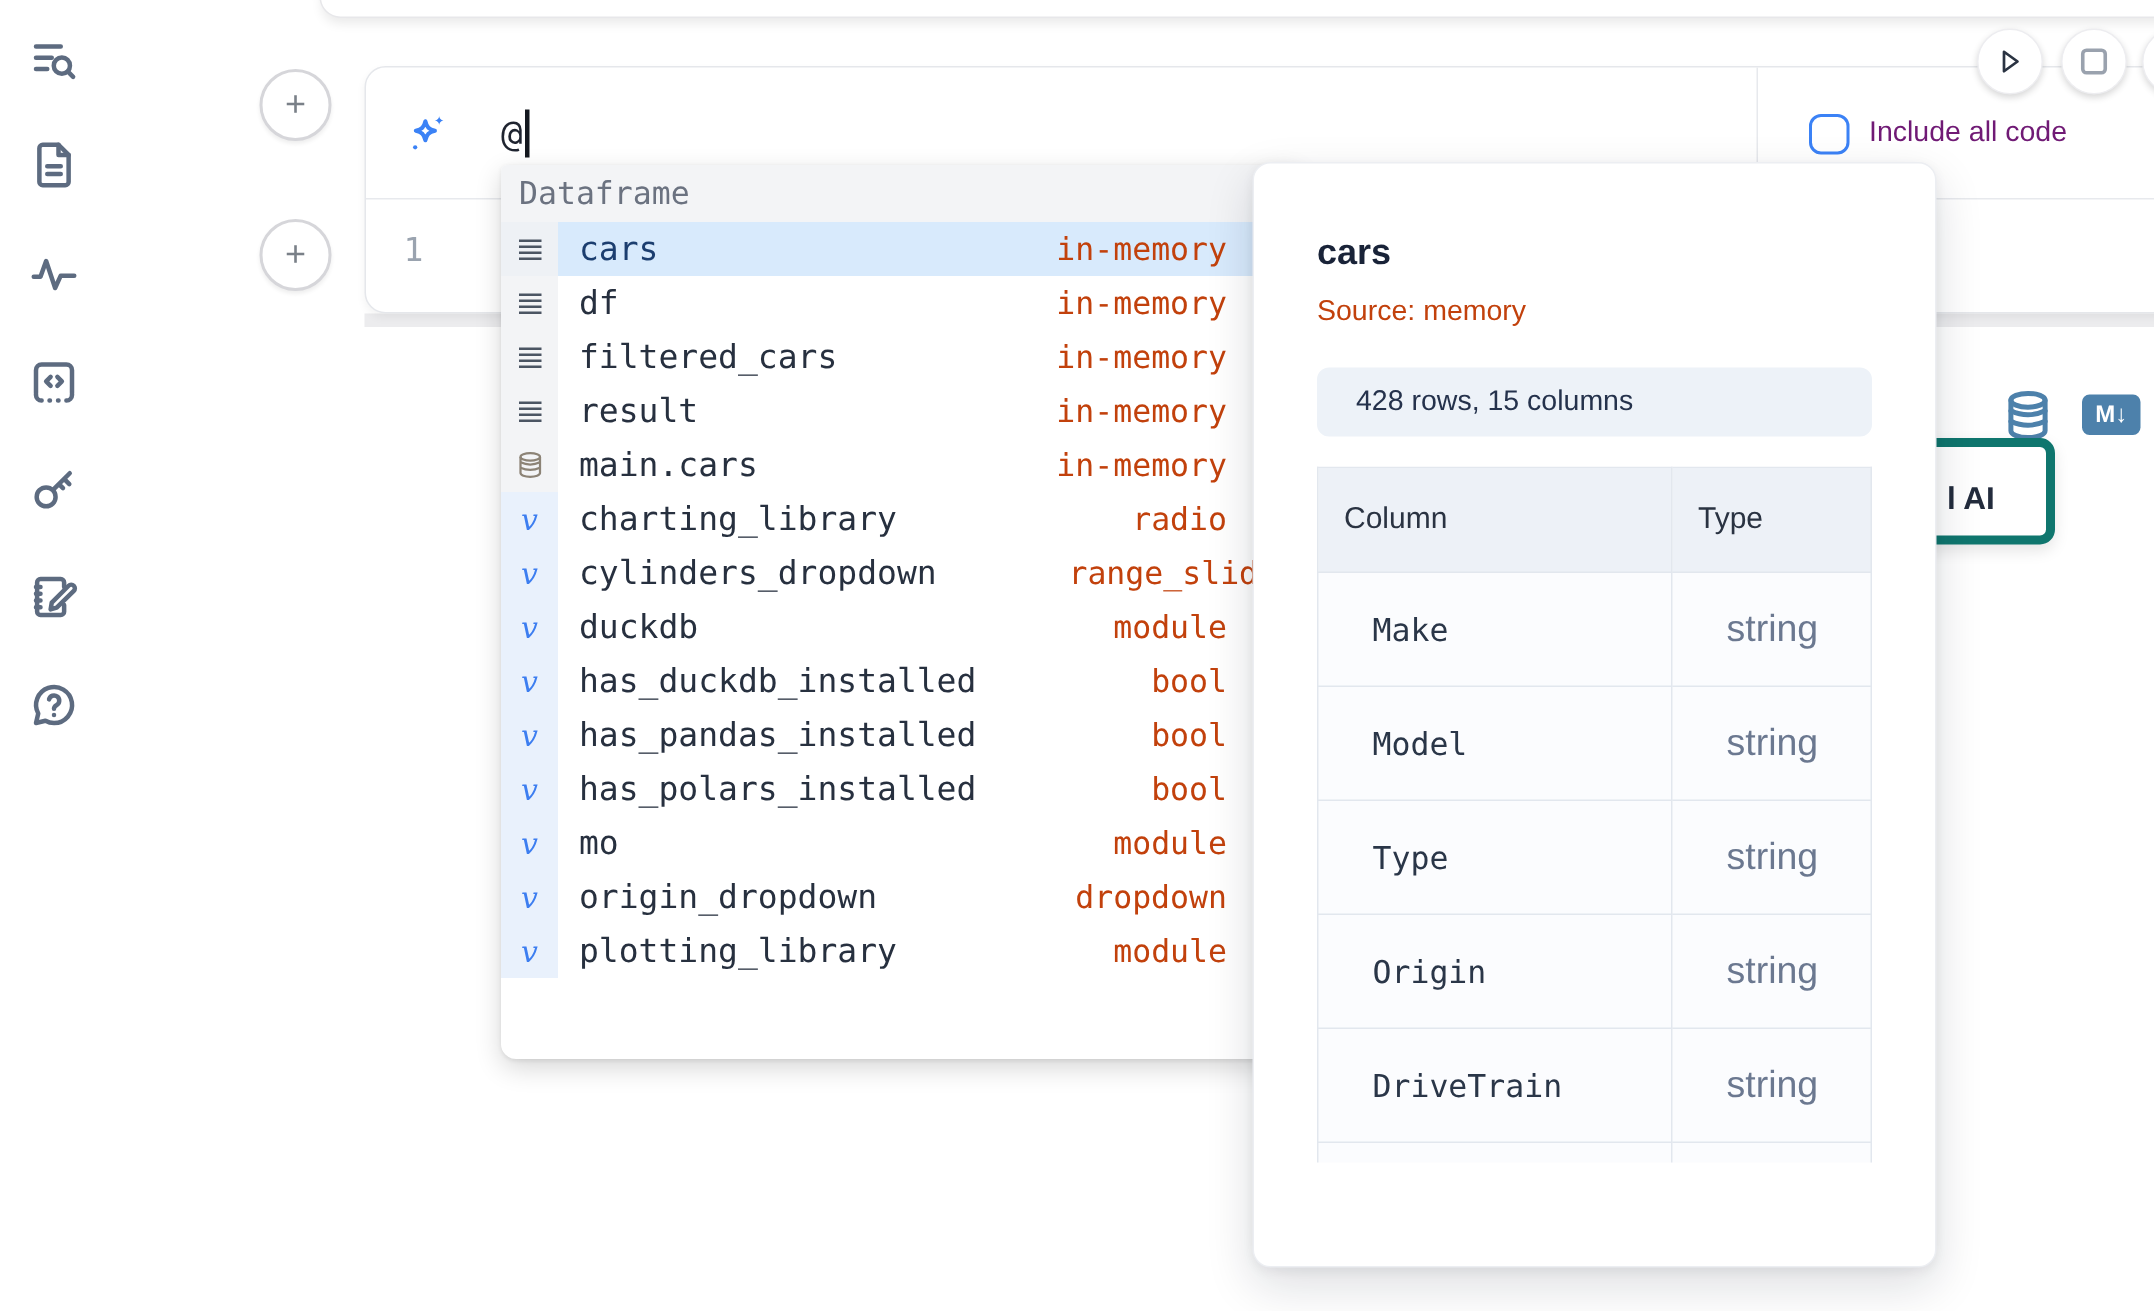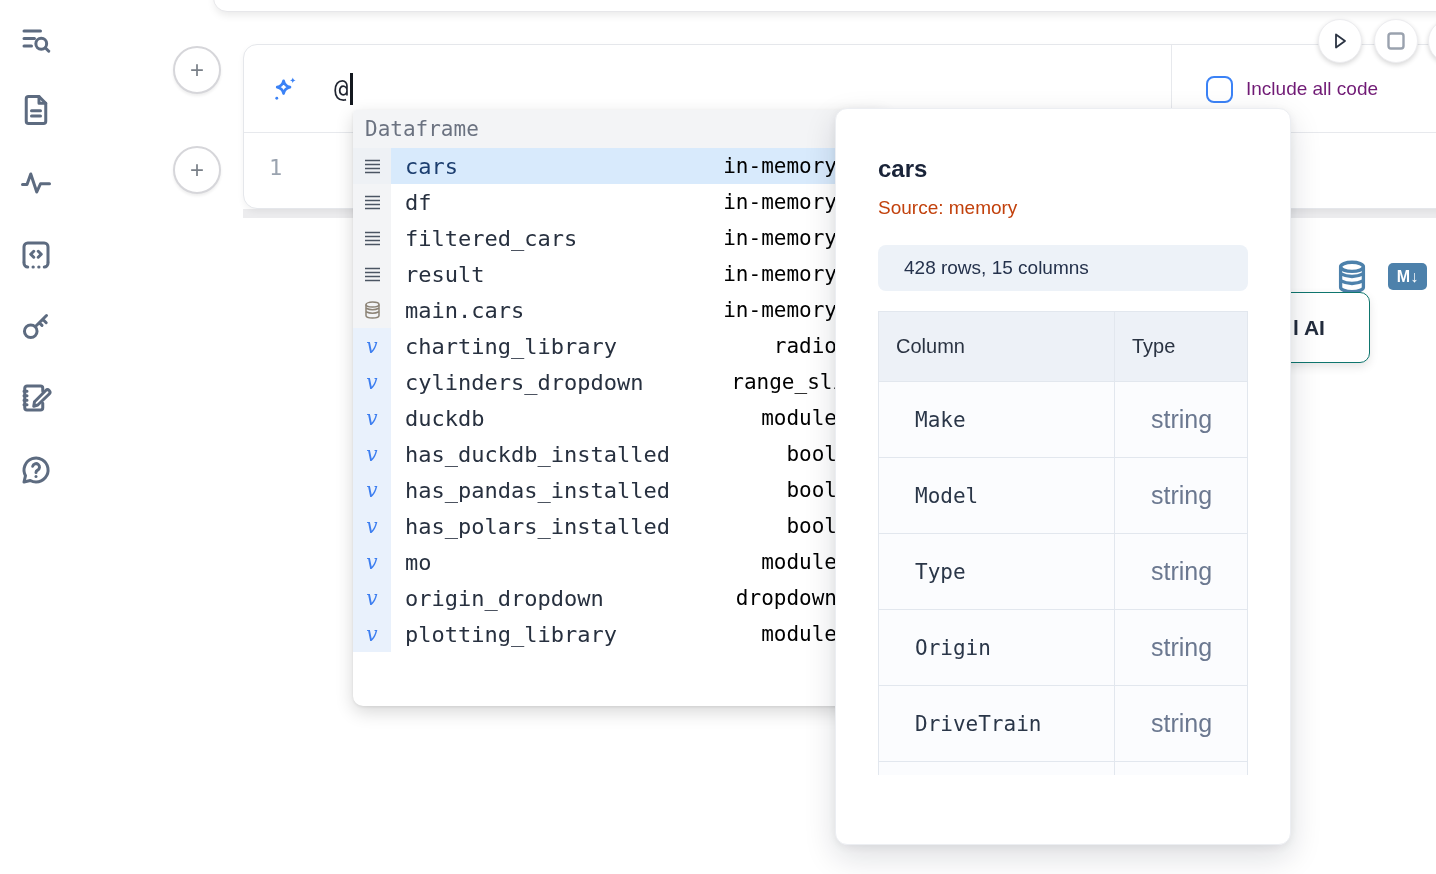--- a/index.html
+++ b/index.html
@@ -71,46 +71,46 @@
   .plus-btn {
     position:absolute; width:48px; height:48px; border-radius:50%;
     background:#fff; border:2px solid #d6d6da; box-shadow:0 2px 3px rgba(0,0,0,.07);
     color:#7a8088; font-size:24px; font-weight:300; line-height:44px; text-align:center;
     z-index:3; cursor:pointer;
   }
 
   
   .ai-card {
     position:absolute; left:1240px; top:292px; width:130px; height:71px;
-    background:#fff; border:1px solid #0f766e; border-radius:10px;
+    background:#fff; border:6px solid #0f766e; border-radius:10px;
     box-shadow:0 4px 10px rgba(0,0,0,.10); z-index:4; cursor:pointer;
   }
   .ai-card span {
     display:block; padding-left:52px; line-height:69px;
     font-weight:bold; font-size:21px; color:#232c3d;
   }
 
   
   .dropdown {
-    position:absolute; left:353px; top:110px; width:532px; height:596px;
+    position:absolute; left:334px; top:110px; width:532px; height:596px;
     background:#fff; border-radius:4px 4px 10px 10px; overflow:hidden;
     box-shadow:0 6px 18px rgba(0,0,0,.16), 0 1px 3px rgba(0,0,0,.08); z-index:10;
   }
   .dd-header {
     height:38px; background:#f3f4f6; color:#6b7280; font-size:21px;
     display:flex; align-items:center; padding-left:12px;
   }
   .dd-row { height:36px; display:flex; align-items:center; cursor:pointer; }
   .dd-gutter {
     width:38px; height:36px; flex:0 0 38px; background:#f3f4f6;
     display:flex; align-items:center; justify-content:center;
   }
   .dd-gutter.var { background:#e9f1fc; }
   .dd-name { margin-left:14px; font-size:22px; color:#27303f; white-space:pre; }
-  .dd-type { margin-left:auto; margin-right:48px; font-size:21px; color:#000000; white-space:pre; }
+  .dd-type { margin-left:auto; margin-right:48px; font-size:21px; color:#c2410c; white-space:pre; }
   .dd-type.overflow { margin-right:2px; }
   .dd-row.selected { background:#d8eafc; }
   .dd-row.selected .dd-gutter { background:#eef1f5; }
   .dd-row.selected .dd-name { color:#1c3e6f; }
   .var-glyph { font-family:"DejaVu Serif", serif; font-style:italic; font-size:20px; color:#3d7ef0; }
   .df-glyph svg, .tbl-glyph svg { display:block; }
 
   
   .popup {
     position:absolute; left:835px; top:108px; width:456px; height:737px;

